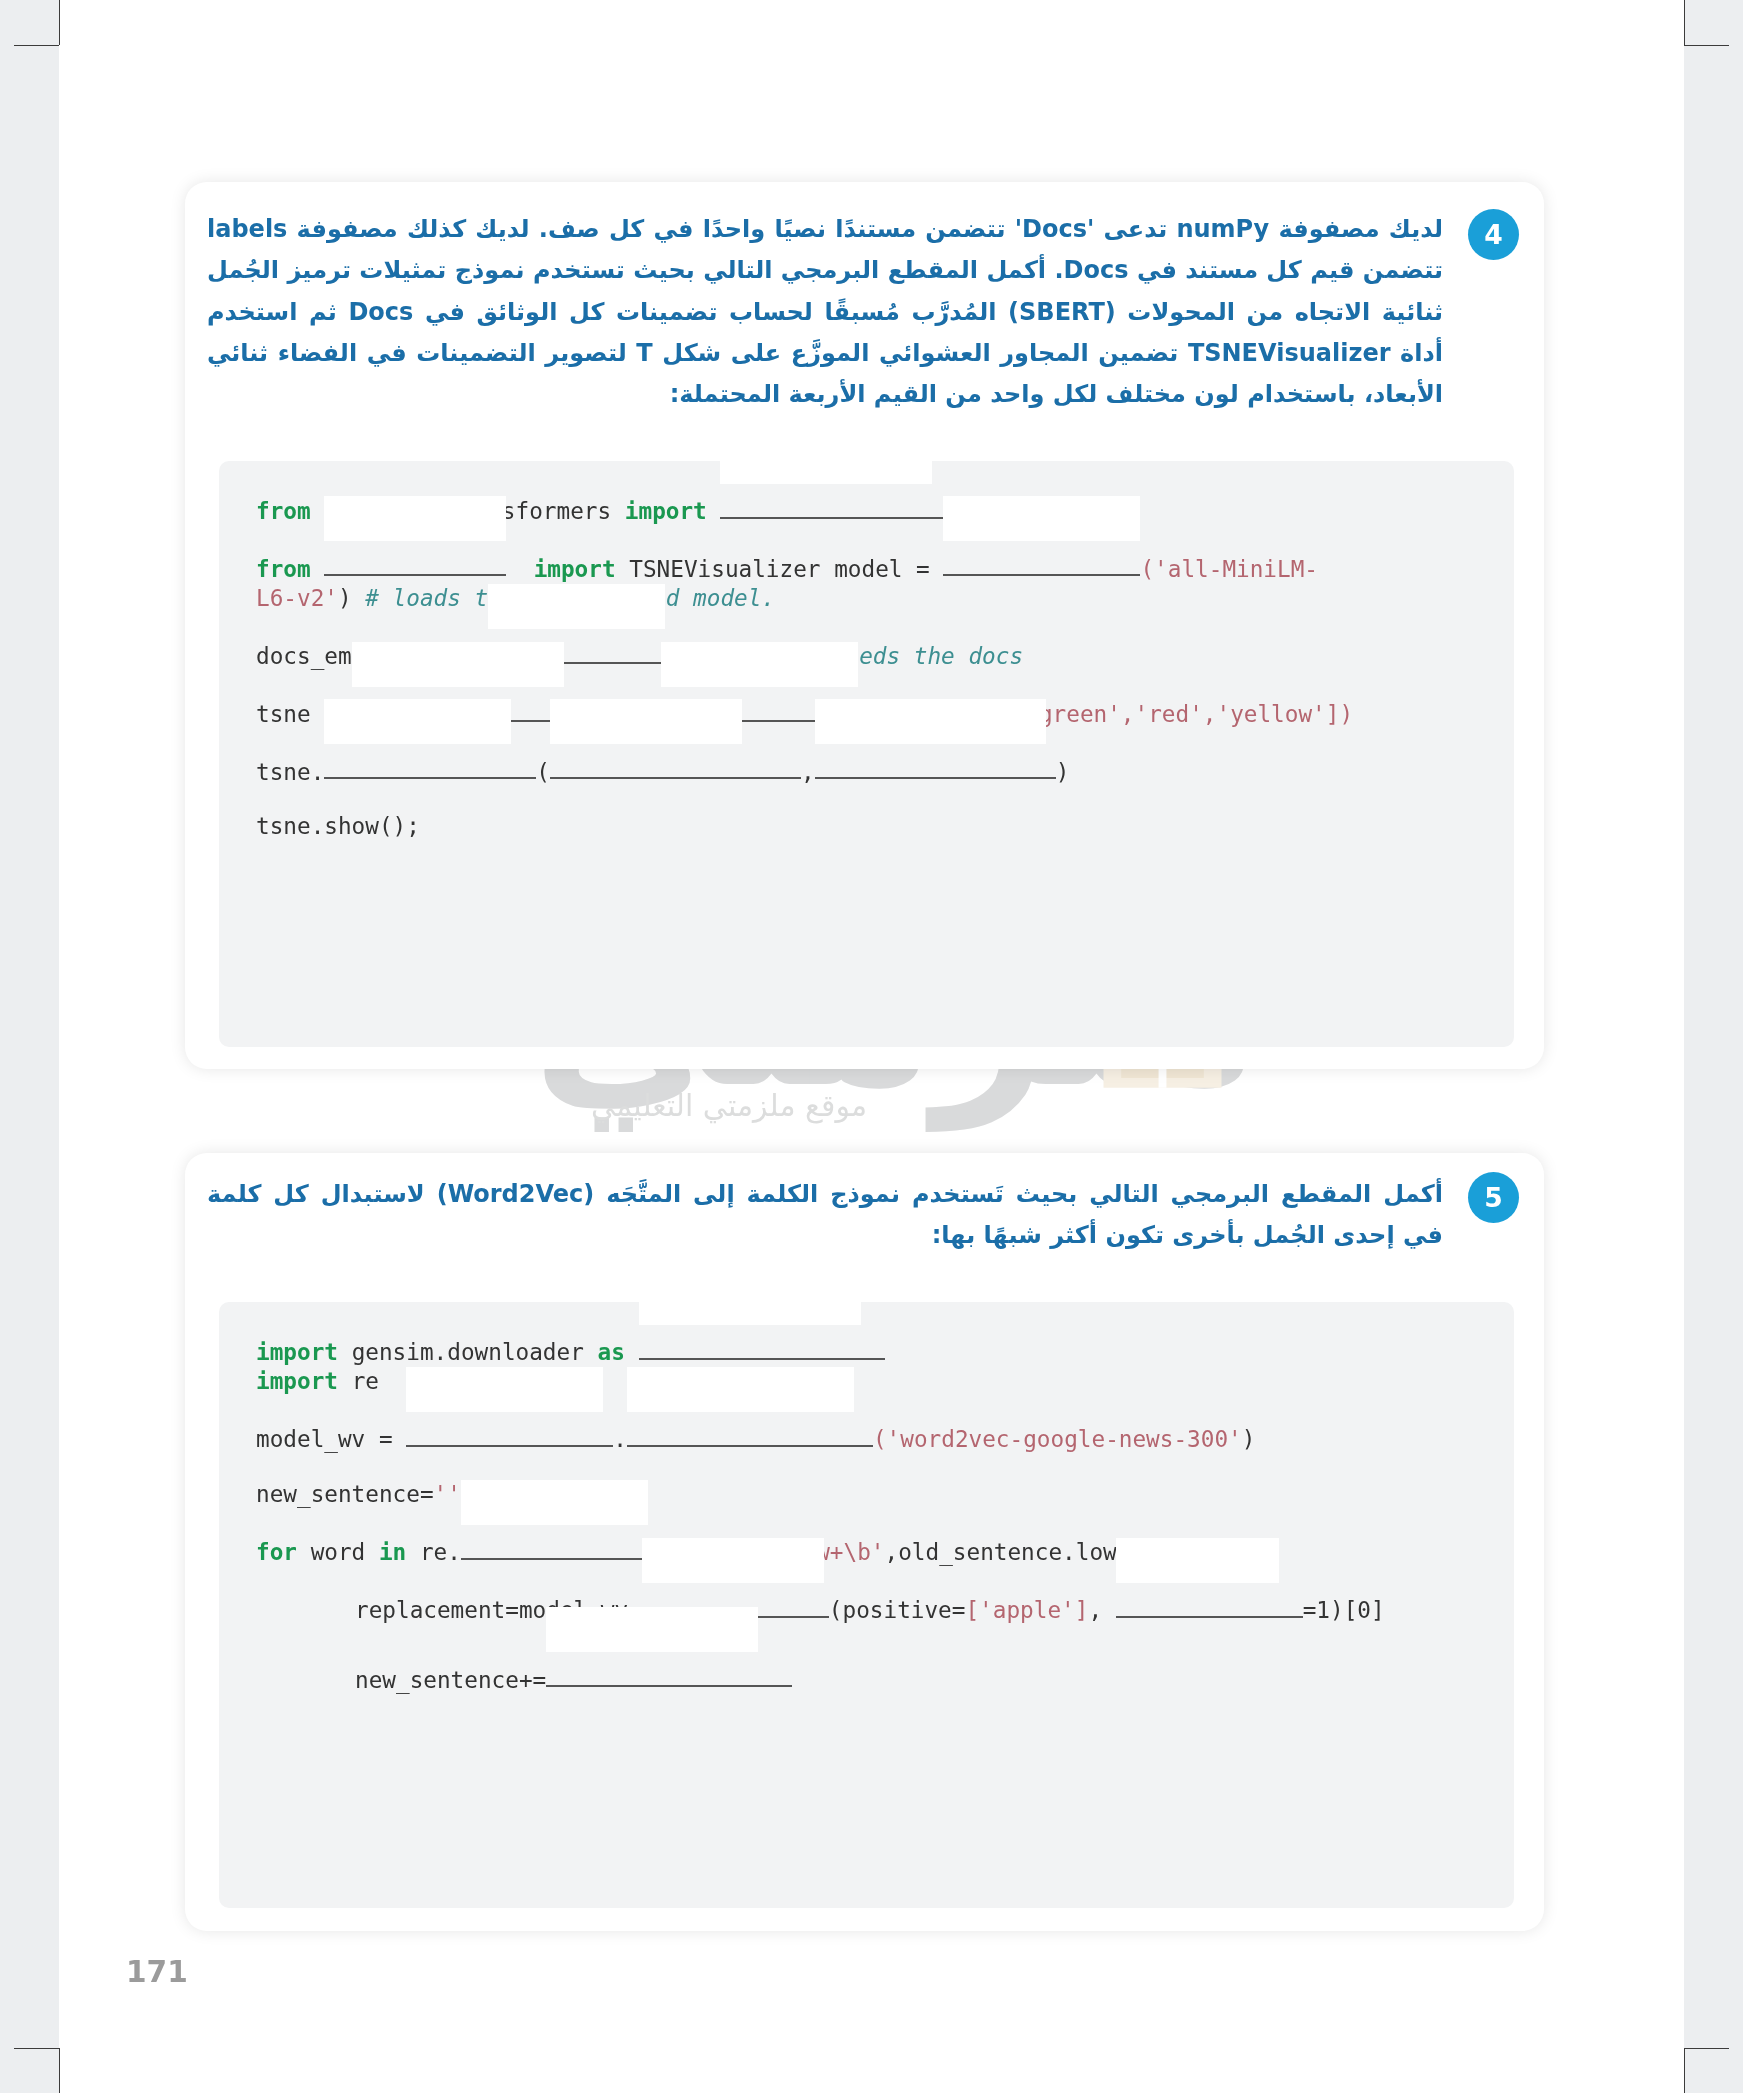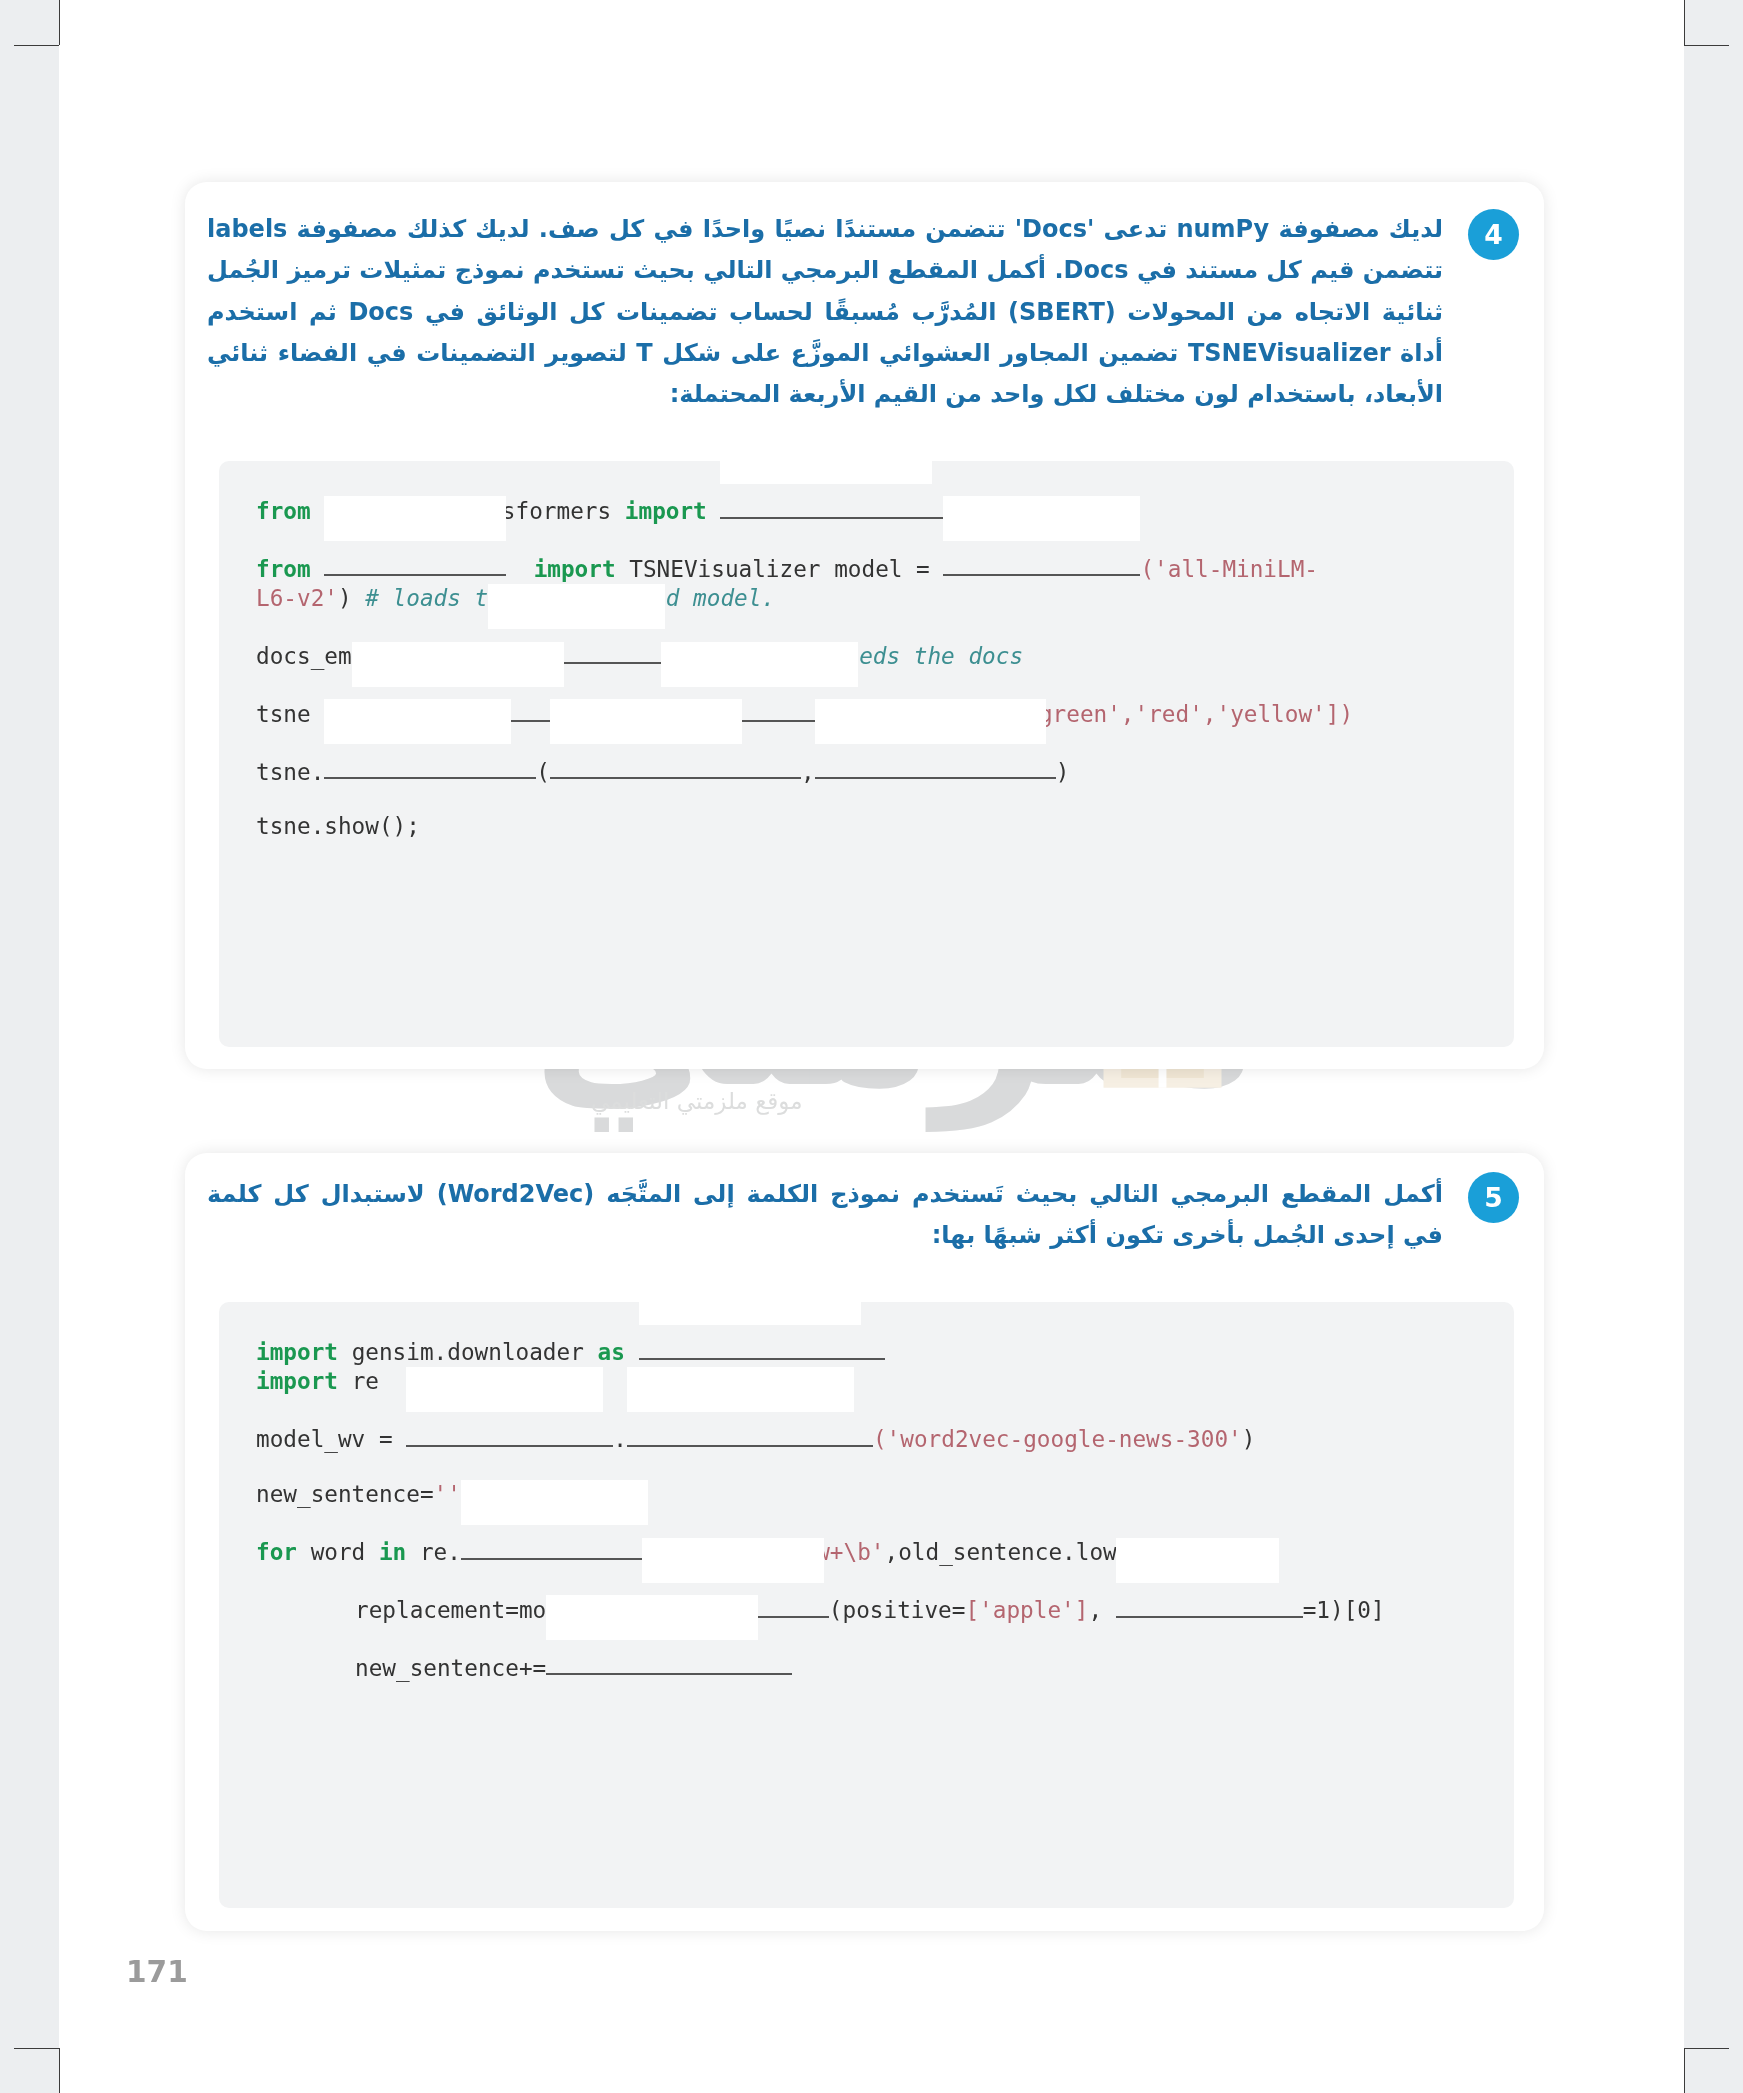--- a/index.html
+++ b/index.html
@@ -56,21 +56,21 @@
     color: #d9dadb;
     font-weight: bold;
     letter-spacing: 5.9px;
     direction: rtl;
     font-family: "DejaVu Sans", sans-serif;
   }
   .wm-sub {
     position: absolute;
     left: 118px;
     top: 197px;
-    font-size: 23px;
+    font-size: 30px;
     color: #dcdddd;
     letter-spacing: 2px;
     direction: rtl;
     font-family: "DejaVu Sans", sans-serif;
   }
   .wm-pen {
     position: absolute;
     right: 59px;
     top: 0px;
     width: 177px;
@@ -224,18 +224,18 @@
     <div class="line"><span class="kw">import</span><span> re</span></div>
     <div class="sp"></div>
     <div class="line"><span>model_wv = </span><span class="blank" style="width: 207px;"><span class="box" style="width: 197px; bottom: 33px;"></span><span class="ul" style="width: 207px;"></span></span><span>.</span><span class="blank" style="width: 246px;"><span class="box" style="width: 227px; bottom: 33px;"></span><span class="ul" style="width: 246px;"></span></span><span class="str">('word2vec-google-news-300'</span><span>)</span></div>
     <div class="sp"></div>
     <div class="line"><span>new_sentence=</span><span class="str">''</span></div>
     <div class="sp"></div>
     <div class="line"><span class="kw">for</span><span> word </span><span class="kw">in</span><span> re.</span><span class="blank" style="width: 246px;"><span class="box" style="width: 187px; bottom: 33px;"></span><span class="ul" style="width: 246px;"></span></span><span>(</span><span class="str">r'\b\w\w+\b'</span><span>,old_sentence.lower()):</span></div>
     <div class="sp"></div>
     <div class="line" style="padding-left: 99px;"><span>replacement=model_wv.</span><span class="blank" style="width: 187px;"><span class="box" style="width: 182px; bottom: 33px;"></span><span class="ul" style="width: 187px;"></span></span><span>(positive=</span><span class="str">['apple']</span><span>, </span><span class="blank" style="width: 187px;"><span class="box" style="width: 163px; bottom: 33px;"></span><span class="ul" style="width: 187px;"></span></span><span>=1)[0]</span></div>
     <div class="sp"></div>
-    <div class="line" style="padding-left: 99px;"><span>new_sentence+=</span><span class="blank" style="width: 246px;"><span class="box" style="width: 212px; bottom: 33px;"></span><span class="ul" style="width: 246px;"></span></span></div>
+    <div class="line" style="padding-left: 99px; margin-top: 12px;"><span>new_sentence+=</span><span class="blank" style="width: 246px;"><span class="box" style="width: 212px; bottom: 33px;"></span><span class="ul" style="width: 246px;"></span></span></div>
     <div class="sp"></div>
   </div>
 
 <div class="pagenum">171</div>
 
 
 </body></html>

